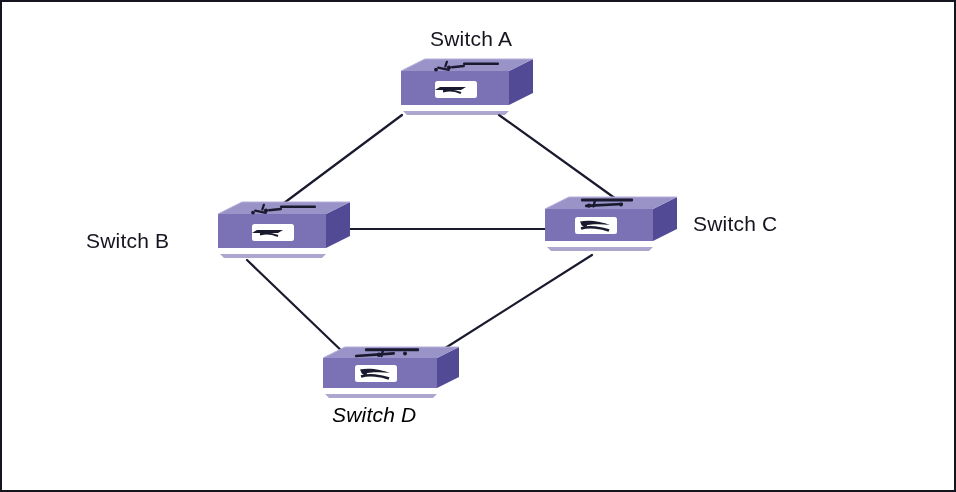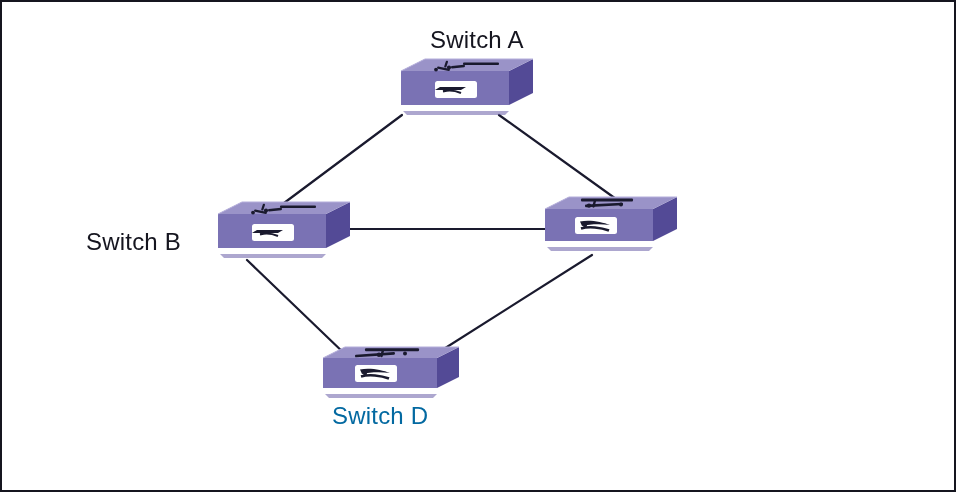--- a/index.html
+++ b/index.html
@@ -42,21 +42,21 @@
     display: block;
     width: 156px;
     height: 62px;
     overflow: visible;
   }
 
   
   .switch-label {
     position: absolute;
     font-family: "Liberation Sans", sans-serif;
-    font-size: 24px;
+    font-size: 21px;
     font-weight: 400;
     color: #15151f;
     white-space: nowrap;
     letter-spacing: 0.2px;
     line-height: 1;
   }
 </style>
 </head>
 <body>
 
@@ -142,20 +142,21 @@
         <circle cx="80" cy="9.4" r="2"></circle>
       </g>
       <g>
         <rect x="34" y="22" width="42" height="17" rx="2.5" fill="#ffffff"></rect>
         <path d="M39 26.5 c10 -2 22 0.5 30 3.5 c-9 -1 -20 -1 -28 1 z" fill="#1a1a2e"></path>
         <path d="M40 33.5 c8 -2.5 20 -1 28 2" fill="none" stroke="#1a1a2e" stroke-width="2.6"></path>
         <circle cx="44" cy="30.5" r="2" fill="#1a1a2e"></circle>
       </g>
     </svg>
   </div>
+  <div class="switch-label" style="left: 691px; top: 211px; color: rgb(21, 21, 31);">Switch C</div>
 
   <div class="switch-node" style="left: 317px; top: 342px;">
     <svg viewBox="0 0 156 62" xmlns="http://www.w3.org/2000/svg">
       <polygon points="6,50 118,50 114,54 10,54" fill="#6a5fa8" opacity="0.55"></polygon>
       <polygon points="118,14 140,3 140,33 118,44" fill="#534a96"></polygon>
       <rect x="4" y="14" width="114" height="30" fill="#7a72b4"></rect>
       <polygon points="4,14 26,3 140,3 118,14" fill="#9a93c8"></polygon>
       <polyline points="4,14 26,3 140,3" fill="none" stroke="#b3adda" stroke-width="1"></polyline>
       <g fill="#1a1a2e">
         <rect x="46" y="4.2" width="54" height="3" rx="1"></rect>
@@ -165,15 +166,15 @@
         <circle cx="86" cy="9.6" r="2"></circle>
       </g>
       <g>
         <rect x="36" y="21" width="42" height="17" rx="2.5" fill="#ffffff"></rect>
         <path d="M41 25.5 c10 -2 22 0.5 30 3.5 c-9 -1 -20 -1 -28 1 z" fill="#1a1a2e"></path>
         <path d="M42 32.5 c8 -2.5 20 -1 28 2" fill="none" stroke="#1a1a2e" stroke-width="2.6"></path>
         <circle cx="46" cy="29.5" r="2" fill="#1a1a2e"></circle>
       </g>
     </svg>
   </div>
-  <div class="switch-label" style="left: 330px; top: 402px; color: #0369a1;">Switch D</div>
+  <div class="switch-label" style="left: 330px; top: 402px; color: #000000; font-style: italic;">Switch D</div>
 
 </div>
 
 </body></html>

